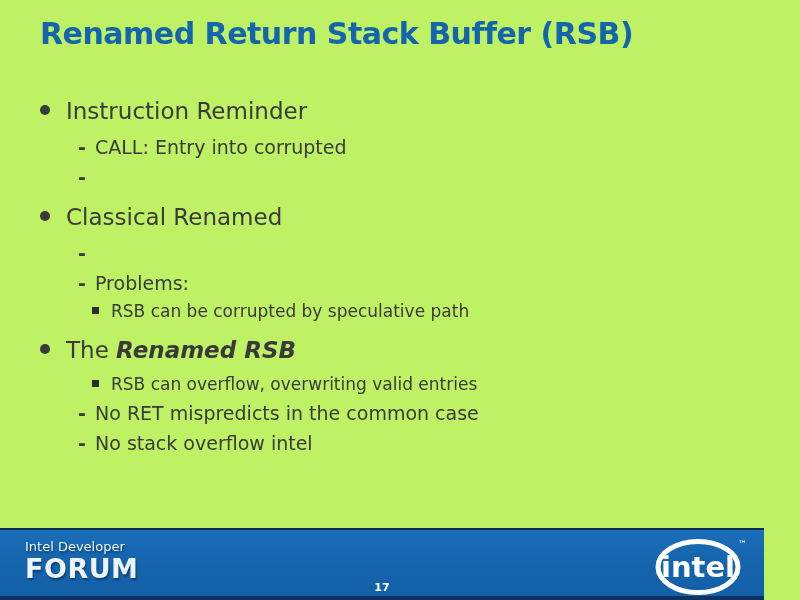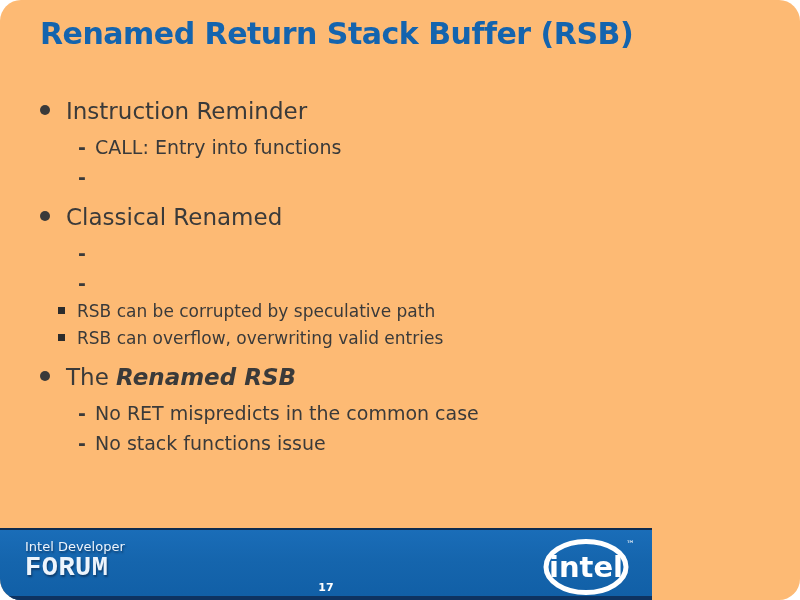--- a/index.html
+++ b/index.html
@@ -1,23 +1,22 @@
 <!DOCTYPE html>
 <html style="--title-blue: #1464ae; --footer-blue: #1565ad; --footer-dark: #0d2c50; --body-text: #3a3a3a;"><head>
 <meta charset="utf-8">
 <style>
   html, body { margin: 0; padding: 0; background: #ffffff; }
   .slide {
     position: relative;
     width: 800px;
     height: 600px;
-    background: #fdba74;
+    background: #bef264;
     overflow: hidden;
     font-family: "DejaVu Sans", sans-serif;
-    border-radius: 21px;
   }
 
   
   .title {
     position: absolute;
     top: 16px;
     left: 40px;
     margin: 0;
     font-size: 30px;
     font-weight: bold;
@@ -30,21 +29,21 @@
   .content {
     position: absolute;
     top: 86px;
     left: 0;
     right: 0;
     color: var(--body-text, #3a3a3a);
   }
   .row { display: flex; align-items: flex-end; }
   .lvl1 { font-size: 23px; line-height: 32px; padding-left: 40px; margin-top: 9px; margin-bottom: 5px; }
   .lvl2 { font-size: 19px; line-height: 30px; padding-left: 78px; }
-  .lvl3 { font-size: 17px; line-height: 27px; padding-left: 58px; }
+  .lvl3 { font-size: 17px; line-height: 27px; padding-left: 92px; }
   .marker { flex: 0 0 auto; }
   .lvl1 .marker { width: 26px; }
   .lvl2 .marker { width: 17px; font-weight: bold; }
   .lvl3 .marker { width: 19px; }
   .m1::after {
     content: "";
     display: inline-block;
     width: 10px; height: 10px;
     border-radius: 50%;
     background: var(--body-text, #3a3a3a);
@@ -57,42 +56,42 @@
     background: #2c2c2c;
     transform: translateY(-3px);
   }
   .bi { font-weight: bold; font-style: italic; }
 
   
   .footer {
     position: absolute;
     left: 0;
     top: 528px;
-    width: 652px;
+    width: 764px;
     height: 72px;
     background: linear-gradient(180deg, #1a6db8 0%, var(--footer-blue, #1565ad) 45%, #115fa6 100%);
     border-top: 2px solid var(--footer-dark, #0d2c50);
     box-sizing: border-box;
   }
   .footer-strip {
     position: absolute;
     left: 0; bottom: 0;
     width: 100%; height: 4px;
     background: #0e3361;
   }
   .idf {
     position: absolute;
     left: 25px;
     top: 10px;
     color: #edf4fc;
     text-shadow: 1px 2px 2px rgba(8, 30, 60, 0.55);
     line-height: 1;
   }
   .idf-line1 { font-size: 13px; font-weight: normal; margin-bottom: 2px; }
-  .idf-line2 { font-size: 27px; font-weight: bold; letter-spacing: 0.5px; font-family: Liberation Mono, monospace; }
+  .idf-line2 { font-size: 27px; font-weight: bold; letter-spacing: 0.5px; }
   .pagenum {
     position: absolute;
     left: 0;
     bottom: 6px;
     width: 100%;
     text-align: center;
     font-size: 11px;
     font-weight: bold;
     color: #ffffff;
   }
@@ -111,54 +110,55 @@
 
   <h1 class="title">Renamed Return Stack Buffer (RSB)</h1>
 
   <div class="content" id="bullet-list">
       <div class="row lvl1">
         <span class="marker m1"></span>
         <span class="text"><span>Instruction Reminder</span></span>
       </div>
       <div class="row lvl2">
         <span class="marker m2">-</span>
-        <span class="text"><span>CALL: Entry into functions</span></span>
+        <span class="text"><span>CALL: Entry into corrupted</span></span>
       </div>
       <div class="row lvl2">
         <span class="marker m2">-</span>
       </div>
       <div class="row lvl1">
         <span class="marker m1"></span>
         <span class="text"><span>Classical Renamed</span></span>
       </div>
       <div class="row lvl2">
         <span class="marker m2">-</span>
       </div>
       <div class="row lvl2">
         <span class="marker m2">-</span>
+        <span class="text"><span>Problems:</span></span>
       </div>
       <div class="row lvl3">
         <span class="marker m3"></span>
         <span class="text"><span>RSB can be corrupted by speculative path</span></span>
       </div>
+      <div class="row lvl1">
+        <span class="marker m1"></span>
+        <span class="text"><span>The </span><span class="bi">Renamed RSB</span></span>
+      </div>
       <div class="row lvl3">
         <span class="marker m3"></span>
         <span class="text"><span>RSB can overflow, overwriting valid entries</span></span>
-      </div>
-      <div class="row lvl1">
-        <span class="marker m1"></span>
-        <span class="text"><span>The </span><span class="bi">Renamed RSB</span></span>
       </div>
       <div class="row lvl2">
         <span class="marker m2">-</span>
         <span class="text"><span>No RET mispredicts in the common case</span></span>
       </div>
       <div class="row lvl2">
         <span class="marker m2">-</span>
-        <span class="text"><span>No stack functions issue</span></span>
+        <span class="text"><span>No stack overflow intel</span></span>
       </div>
     </div>
 
   <div class="footer">
     <div class="idf">
       <div class="idf-line1">Intel Developer</div>
       <div class="idf-line2">FORUM</div>
     </div>
 
     <div class="pagenum">17</div>

